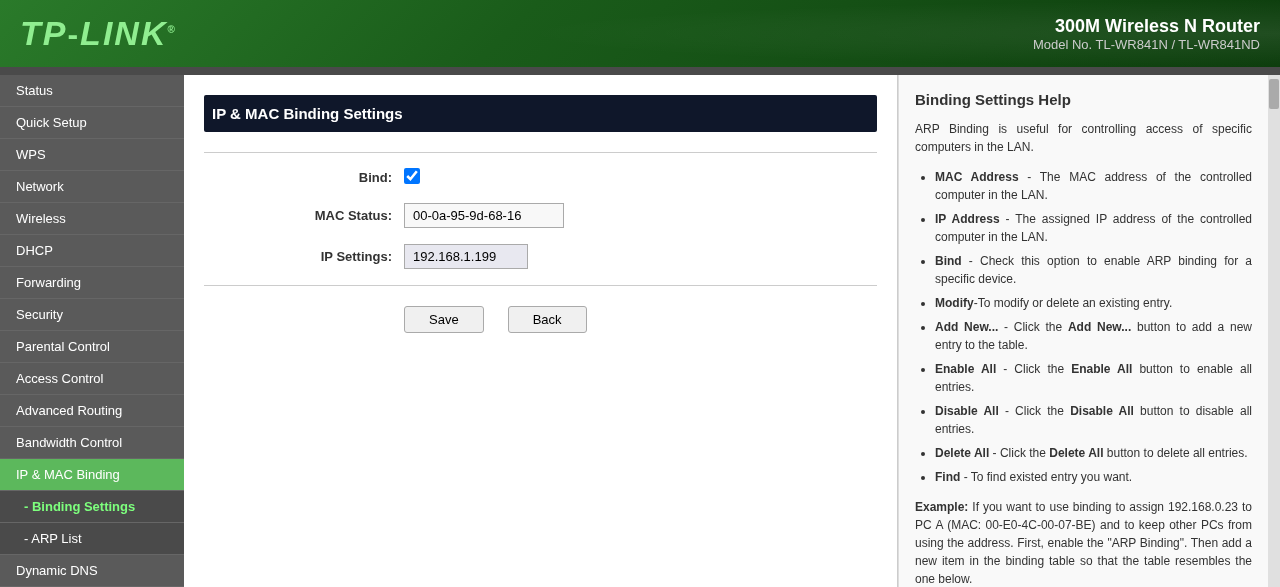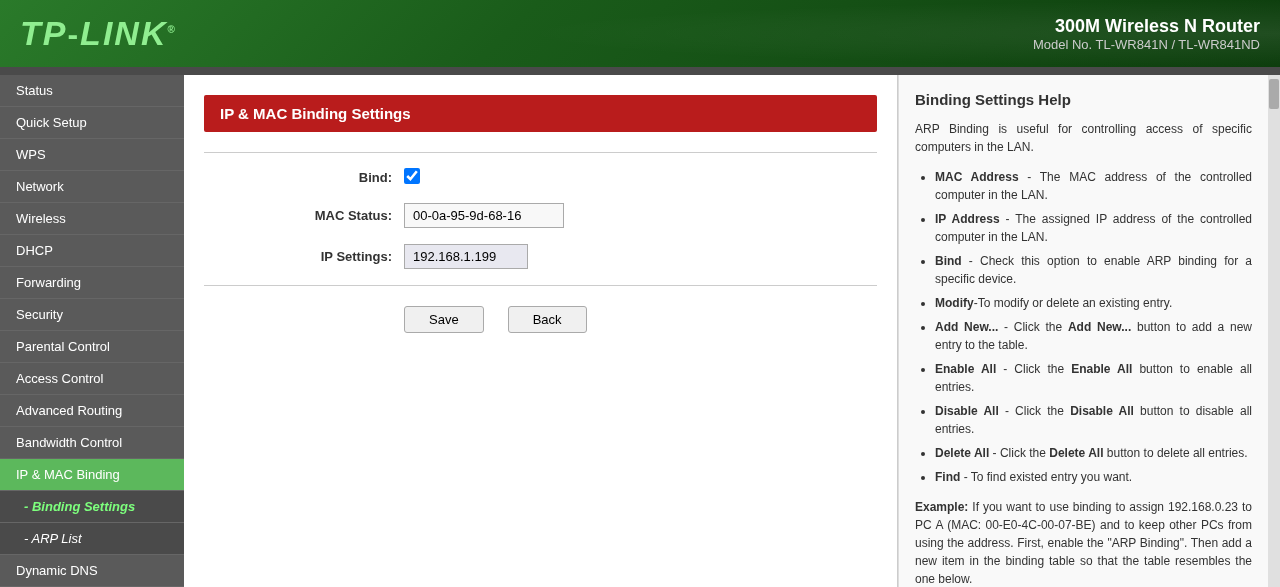--- a/index.html
+++ b/index.html
@@ -65,35 +65,35 @@
     .sidebar-item {
       display: block;
       padding: 8px 16px;
       color: #ffffff;
       text-decoration: none;
       font-size: 13px;
       cursor: pointer;
       border-bottom: 1px solid #666;
     }
     .sidebar-item.active { background: #5cb85c; color: white; }
-    .sidebar-item.sub-item { padding-left: 24px; background: #4a4a4a; font-style: italic; }
+    .sidebar-item.sub-item { padding-left: 24px; background: #4a4a4a; }
     .sidebar-item.sub-item.active { background: #4a4a4a; color: #7dff7d; font-weight: bold; }
 
     
     .main-content {
       flex: 1;
       background: #ffffff;
       padding: 20px;
       border-right: 1px solid #ccc;
     }
 
     .section-title {
-      background: #b91c1c;
+      background: #0f172a;
       color: white;
-      padding: 10px 16px;
+      padding: 10px 8px;
       font-size: 15px;
       font-weight: bold;
       border-radius: 2px;
       margin-bottom: 20px;
     }
 
     .divider {
       border: none;
       border-top: 1px solid #ccc;
       margin: 15px 0;

